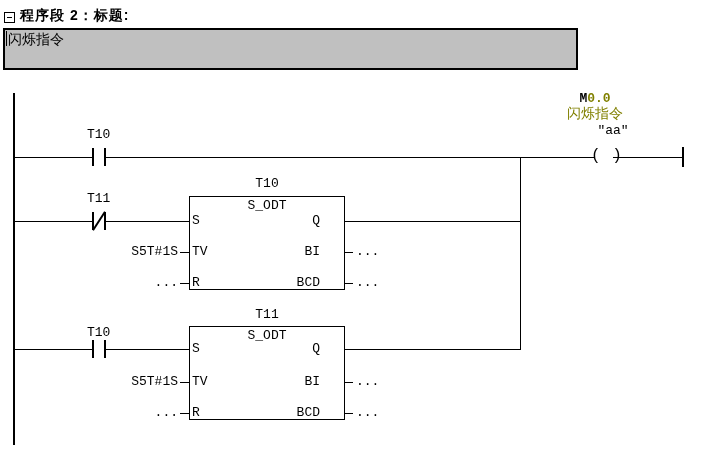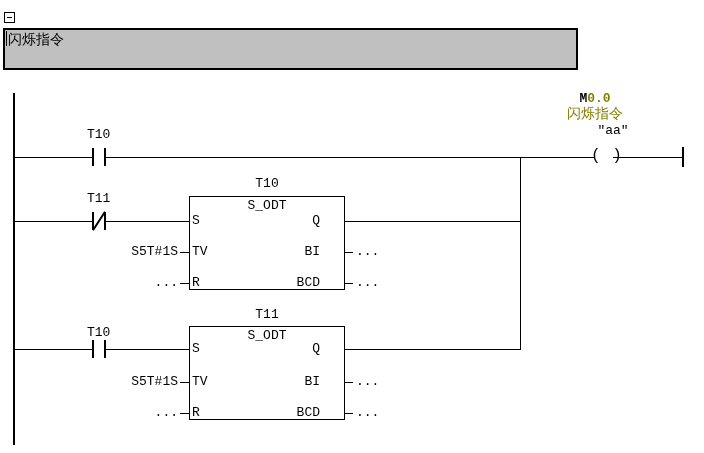--- a/index.html
+++ b/index.html
@@ -28,20 +28,21 @@
   .coilsym{position:absolute;font-size:16px;line-height:16px;letter-spacing:1px;}
 </style>
 </head>
 <body>
 
 <div id="screen">
 
   <div class="collapse-box">
       <div class="minus"></div>
     </div>
+  <div class="hdr-title">程序段 2：标题:</div>
 
   <div class="cmtbox">
     <div class="caret"></div>
     <div class="cmttext">闪烁指令</div>
   </div>
 
   <div class="wire" style="left:13px;top:93px;width:2px;height:352px;"></div>
   <div class="wire" style="left:682px;top:147px;width:2px;height:20px;"></div>
 
   <div class="wire" style="left:13px;top:157px;width:79px;height:1px;"></div>

